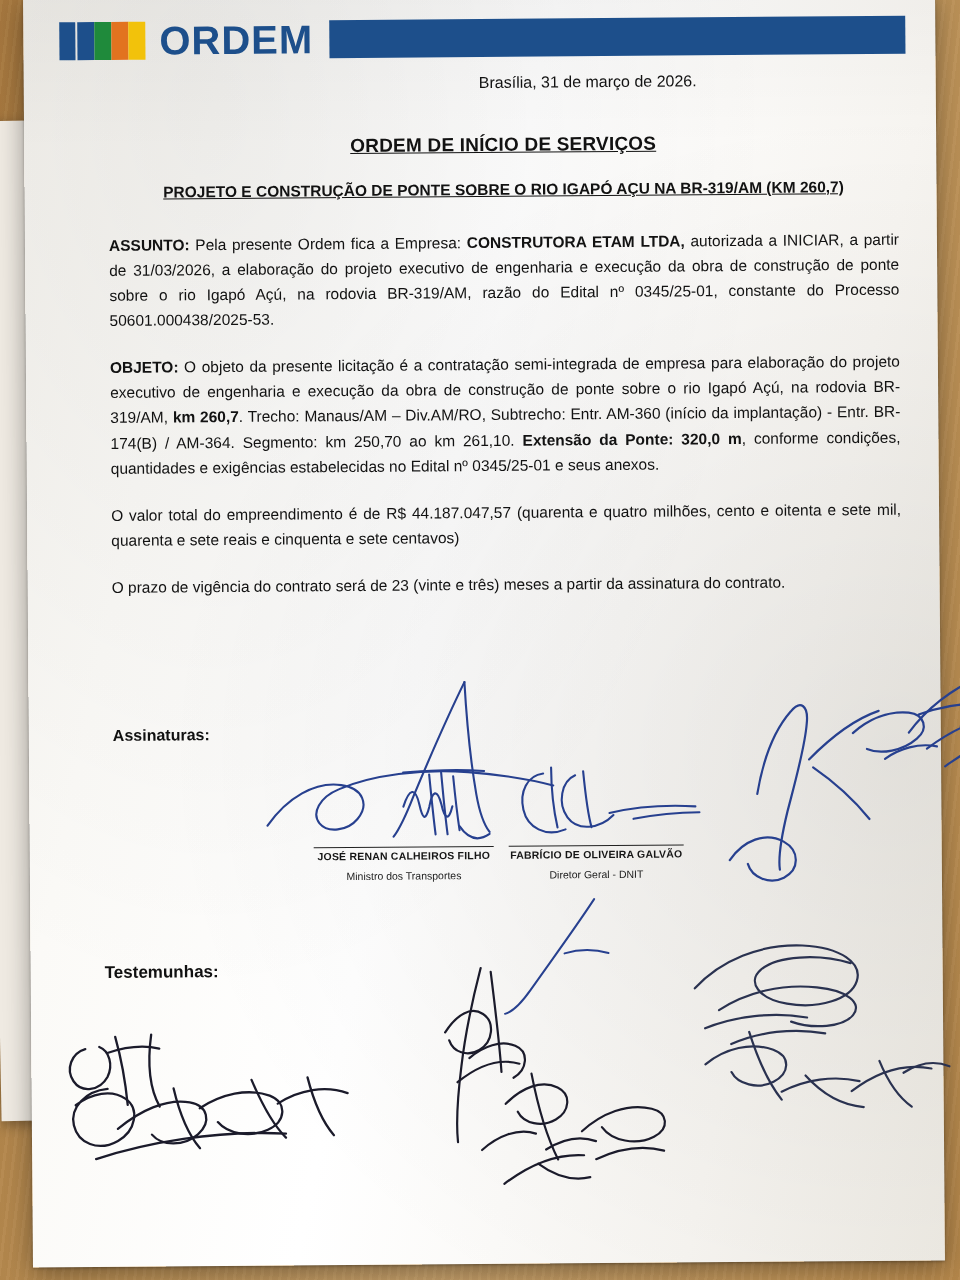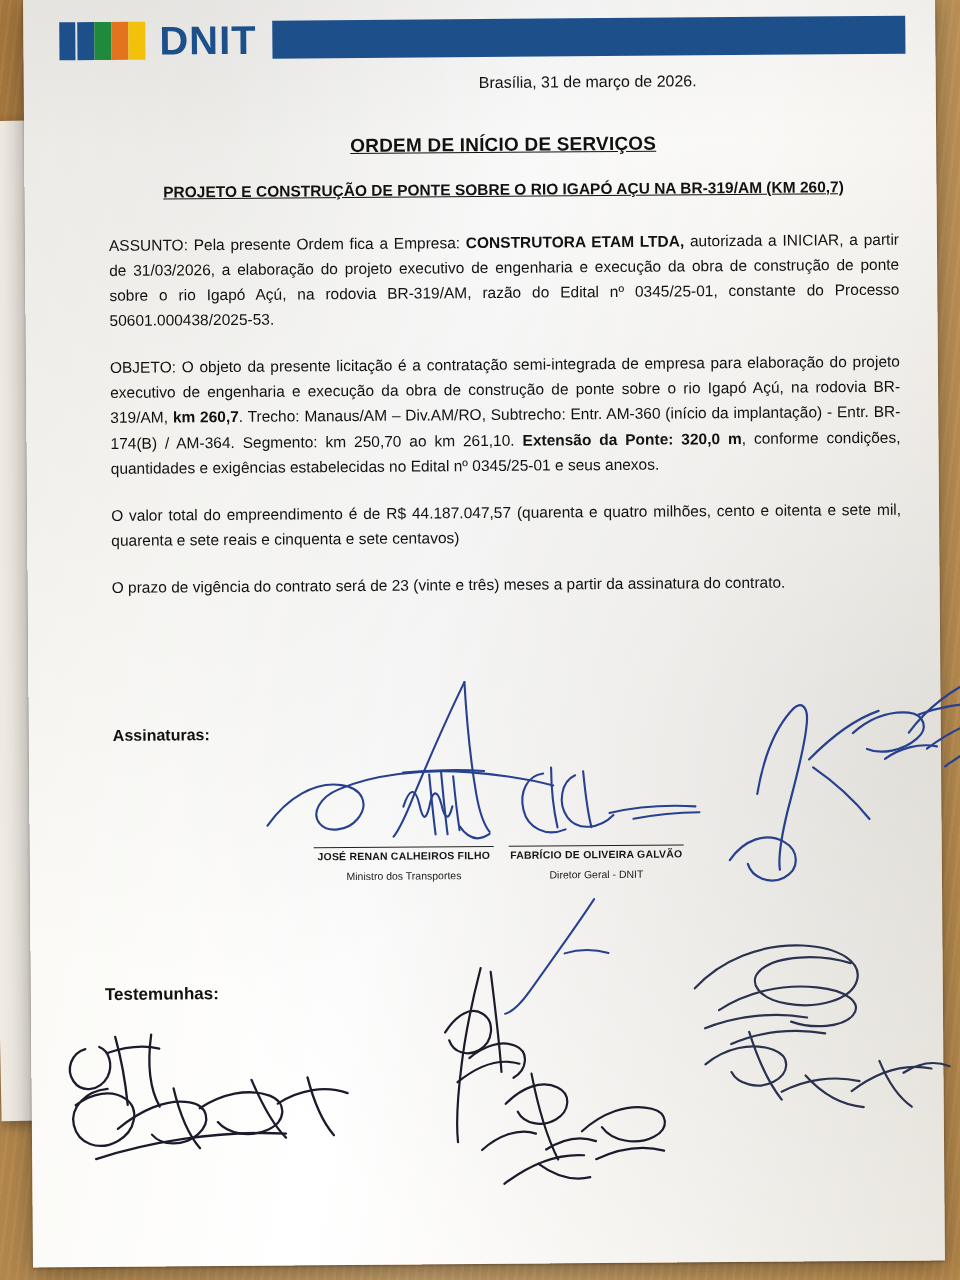--- a/index.html
+++ b/index.html
@@ -145,21 +145,21 @@
     text-align: center;
     font-size: 15.5px;
     font-weight: 700;
     text-decoration: underline;
     margin-bottom: 28px;
   }
   p.para {
     margin: 0 0 22px 0;
     text-align: justify;
   }
-  .lbl { font-weight: 400; }
+  .lbl { font-weight: 700; }
   .b { font-weight: 700; }
 
   
   .sig-zone {
     position: absolute;
     left: 84px;
     top: 700px;
     width: 800px;
     height: 520px;
   }
@@ -167,21 +167,21 @@
     position: absolute;
     left: 0;
     top: 28px;
     font-size: 16px;
     font-weight: 700;
     color: #111;
   }
   .testemunhas-label {
     position: absolute;
     left: -10px;
-    top: 286px;
+    top: 264px;
     font-size: 17px;
     font-weight: 700;
     color: #111;
   }
   .sig-block { position: absolute; text-align: center; }
   .sig-rule {
     border-top: 1px solid #222;
     width: 100%;
   }
   .sig-name {
@@ -212,21 +212,21 @@
   <div id="content">
 
     <div class="header">
       <div class="header-bar-left"></div>
       <div class="flag-bars">
         <span class="fb-blue"></span>
         <span class="fb-green"></span>
         <span class="fb-orange"></span>
         <span class="fb-yellow"></span>
       </div>
-      <div class="dnit-word">DNIT</div>
+      <div class="dnit-word">ORDEM</div>
       <div class="header-bar-right"></div>
     </div>
 
     <div class="doc">
 
       <div class="date-line">Brasília, 31 de março de 2026.</div>
 
       <div class="title">ORDEM DE INÍCIO DE SERVIÇOS</div>
 
       <div class="subtitle">PROJETO E CONSTRUÇÃO DE PONTE SOBRE O RIO IGAPÓ AÇU NA BR-319/AM (KM 260,7)</div>

